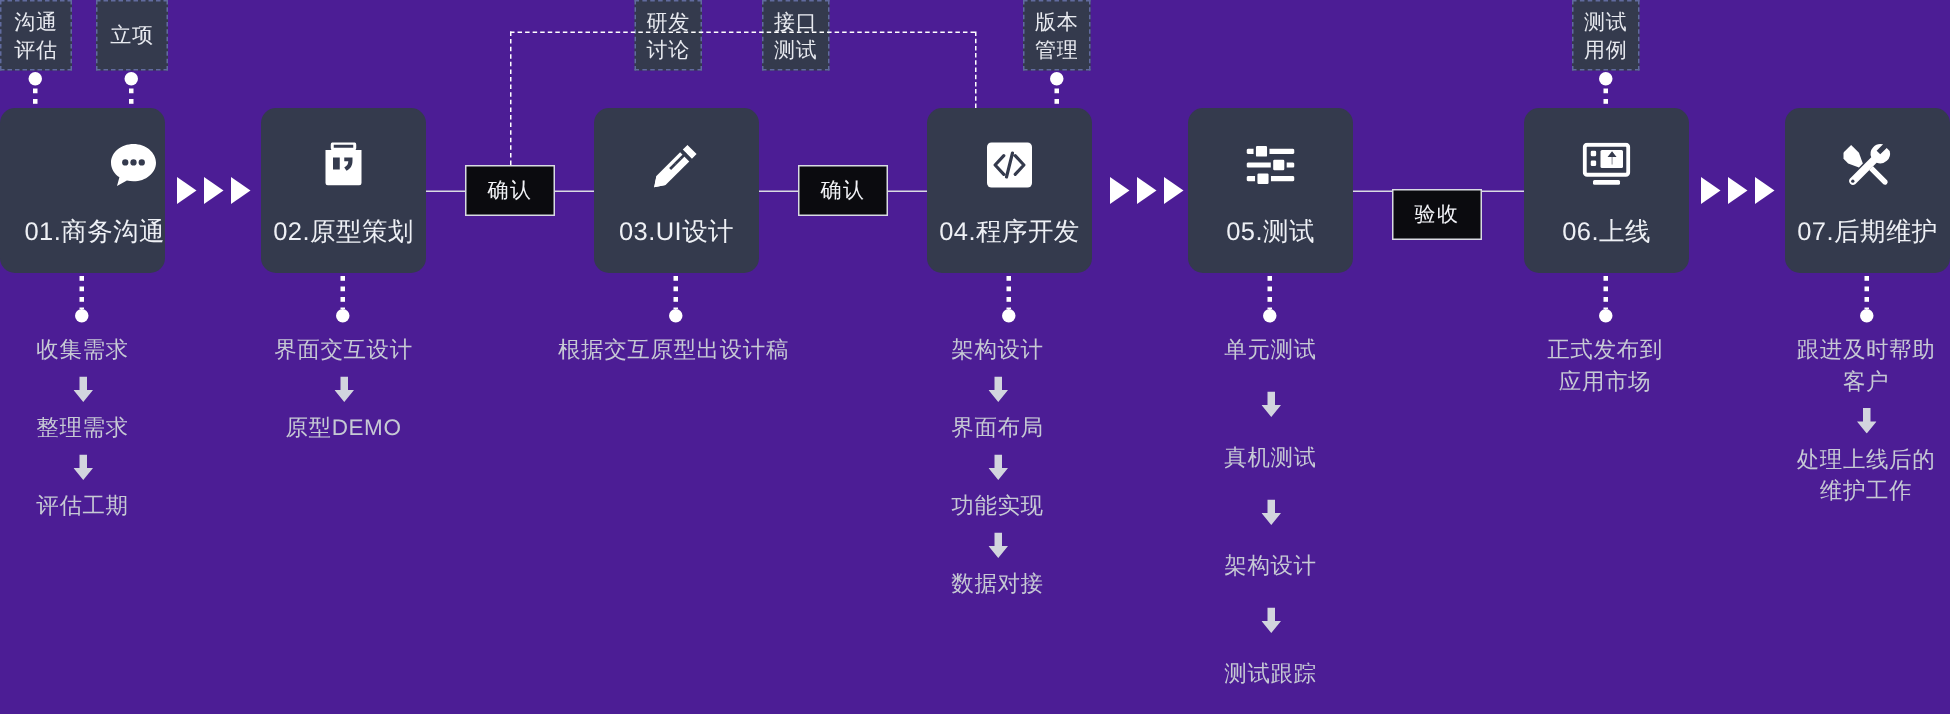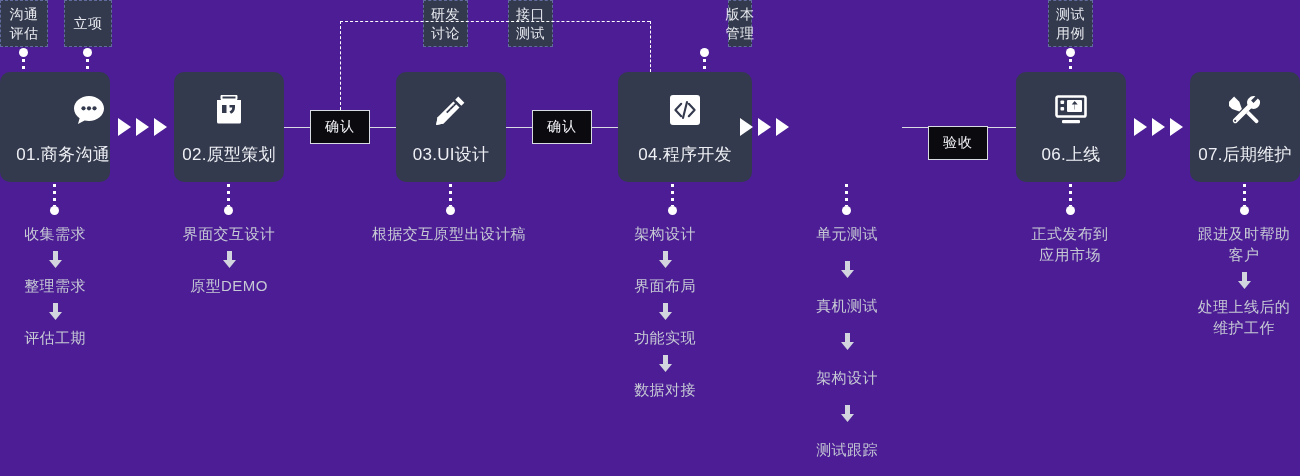--- a/index.html
+++ b/index.html
@@ -61,21 +61,21 @@
     <span>立项</span>
   </div>
   <div class="tag" style="left:423px;top:0px;width:45px;height:47px;">
     <span>研发</span>
     <span>讨论</span>
   </div>
   <div class="tag" style="left:508px;top:0px;width:45px;height:47px;">
     <span>接口</span>
     <span>测试</span>
   </div>
-  <div class="tag" style="left:682px;top:0px;width:24px;height:47px;margin-left:46px;">
+  <div class="tag" style="left:682px;top:0px;width:45px;height:47px;">
     <span>版本</span>
     <span>管理</span>
   </div>
   <div class="tag" style="left:1048px;top:0px;width:45px;height:47px;">
     <span>测试</span>
     <span>用例</span>
   </div>
 
   <div class="dot" style="left:19px;top:48px;"></div>
   <div class="drop" style="left:22px;top:52px;height:20px;"></div>
@@ -144,36 +144,49 @@
     </span>
     <span class="nlabel">03.UI设计</span>
   </div>
 
   <div class="hline" style="left:506px;top:127px;width:26px;"></div>
   <div class="gate" style="left:532px;top:110px;width:60px;height:34px;">
     <span>确认</span>
   </div>
   <div class="hline" style="left:592px;top:127px;width:26px;"></div>
 
-  <div class="node" style="left:618px;top:72px;width:134px;height:110px;">
+  <div class="node" style="left:618px;top:72px;width:110px;height:110px;">
     <span class="ico">
       <svg width="32" height="32" viewBox="0 0 32 32">
         <rect x="1" y="1" width="30" height="30" rx="3" fill="#fff"></rect>
         <path d="M12.2 9.8L6.4 16l5.8 6.2M19.8 9.8L25.6 16l-5.8 6.2M18 8l-4 16" stroke="#343a4d" stroke-width="2.1" fill="none" stroke-linecap="round" stroke-linejoin="round"></path>
       </svg>
     </span>
     <span class="nlabel">04.程序开发</span>
   </div>
 
   <div class="tri3" style="left:740px;top:118px;">
     <i></i>
       <i></i>
       <i></i>
   </div>
 
+  <div class="node" style="left:792px;top:72px;width:110px;height:110px;">
+    <span class="ico">
+      <svg width="32" height="28" viewBox="0 0 32 28" fill="#fff">
+        <rect x="0" y="3.2" width="32" height="3.4" rx="1.1"></rect>
+        <rect x="0" y="12.3" width="32" height="3.4" rx="1.1"></rect>
+        <rect x="0" y="21.4" width="32" height="3.4" rx="1.1"></rect>
+        <rect x="5.5" y="0.6" width="9" height="8.6" rx="1.6" fill="#fff" stroke="#343a4d" stroke-width="1.6"></rect>
+        <rect x="17" y="9.7" width="9" height="8.6" rx="1.6" fill="#fff" stroke="#343a4d" stroke-width="1.6"></rect>
+        <rect x="6.5" y="18.8" width="9" height="8.6" rx="1.6" fill="#fff" stroke="#343a4d" stroke-width="1.6"></rect>
+      </svg>
+    </span>
+    <span class="nlabel">05.测试</span>
+  </div>
 
   <div class="hline" style="left:902px;top:127px;width:26px;"></div>
   <div class="gate" style="left:928px;top:110px;width:60px;height:34px;margin-top:16px;">
     <span>验收</span>
   </div>
   <div class="hline" style="left:988px;top:127px;width:28px;"></div>
 
   <div class="node" style="left:1016px;top:72px;width:110px;height:110px;">
     <span class="ico">
       <svg width="32" height="30" viewBox="0 0 32 30" fill="#fff">

